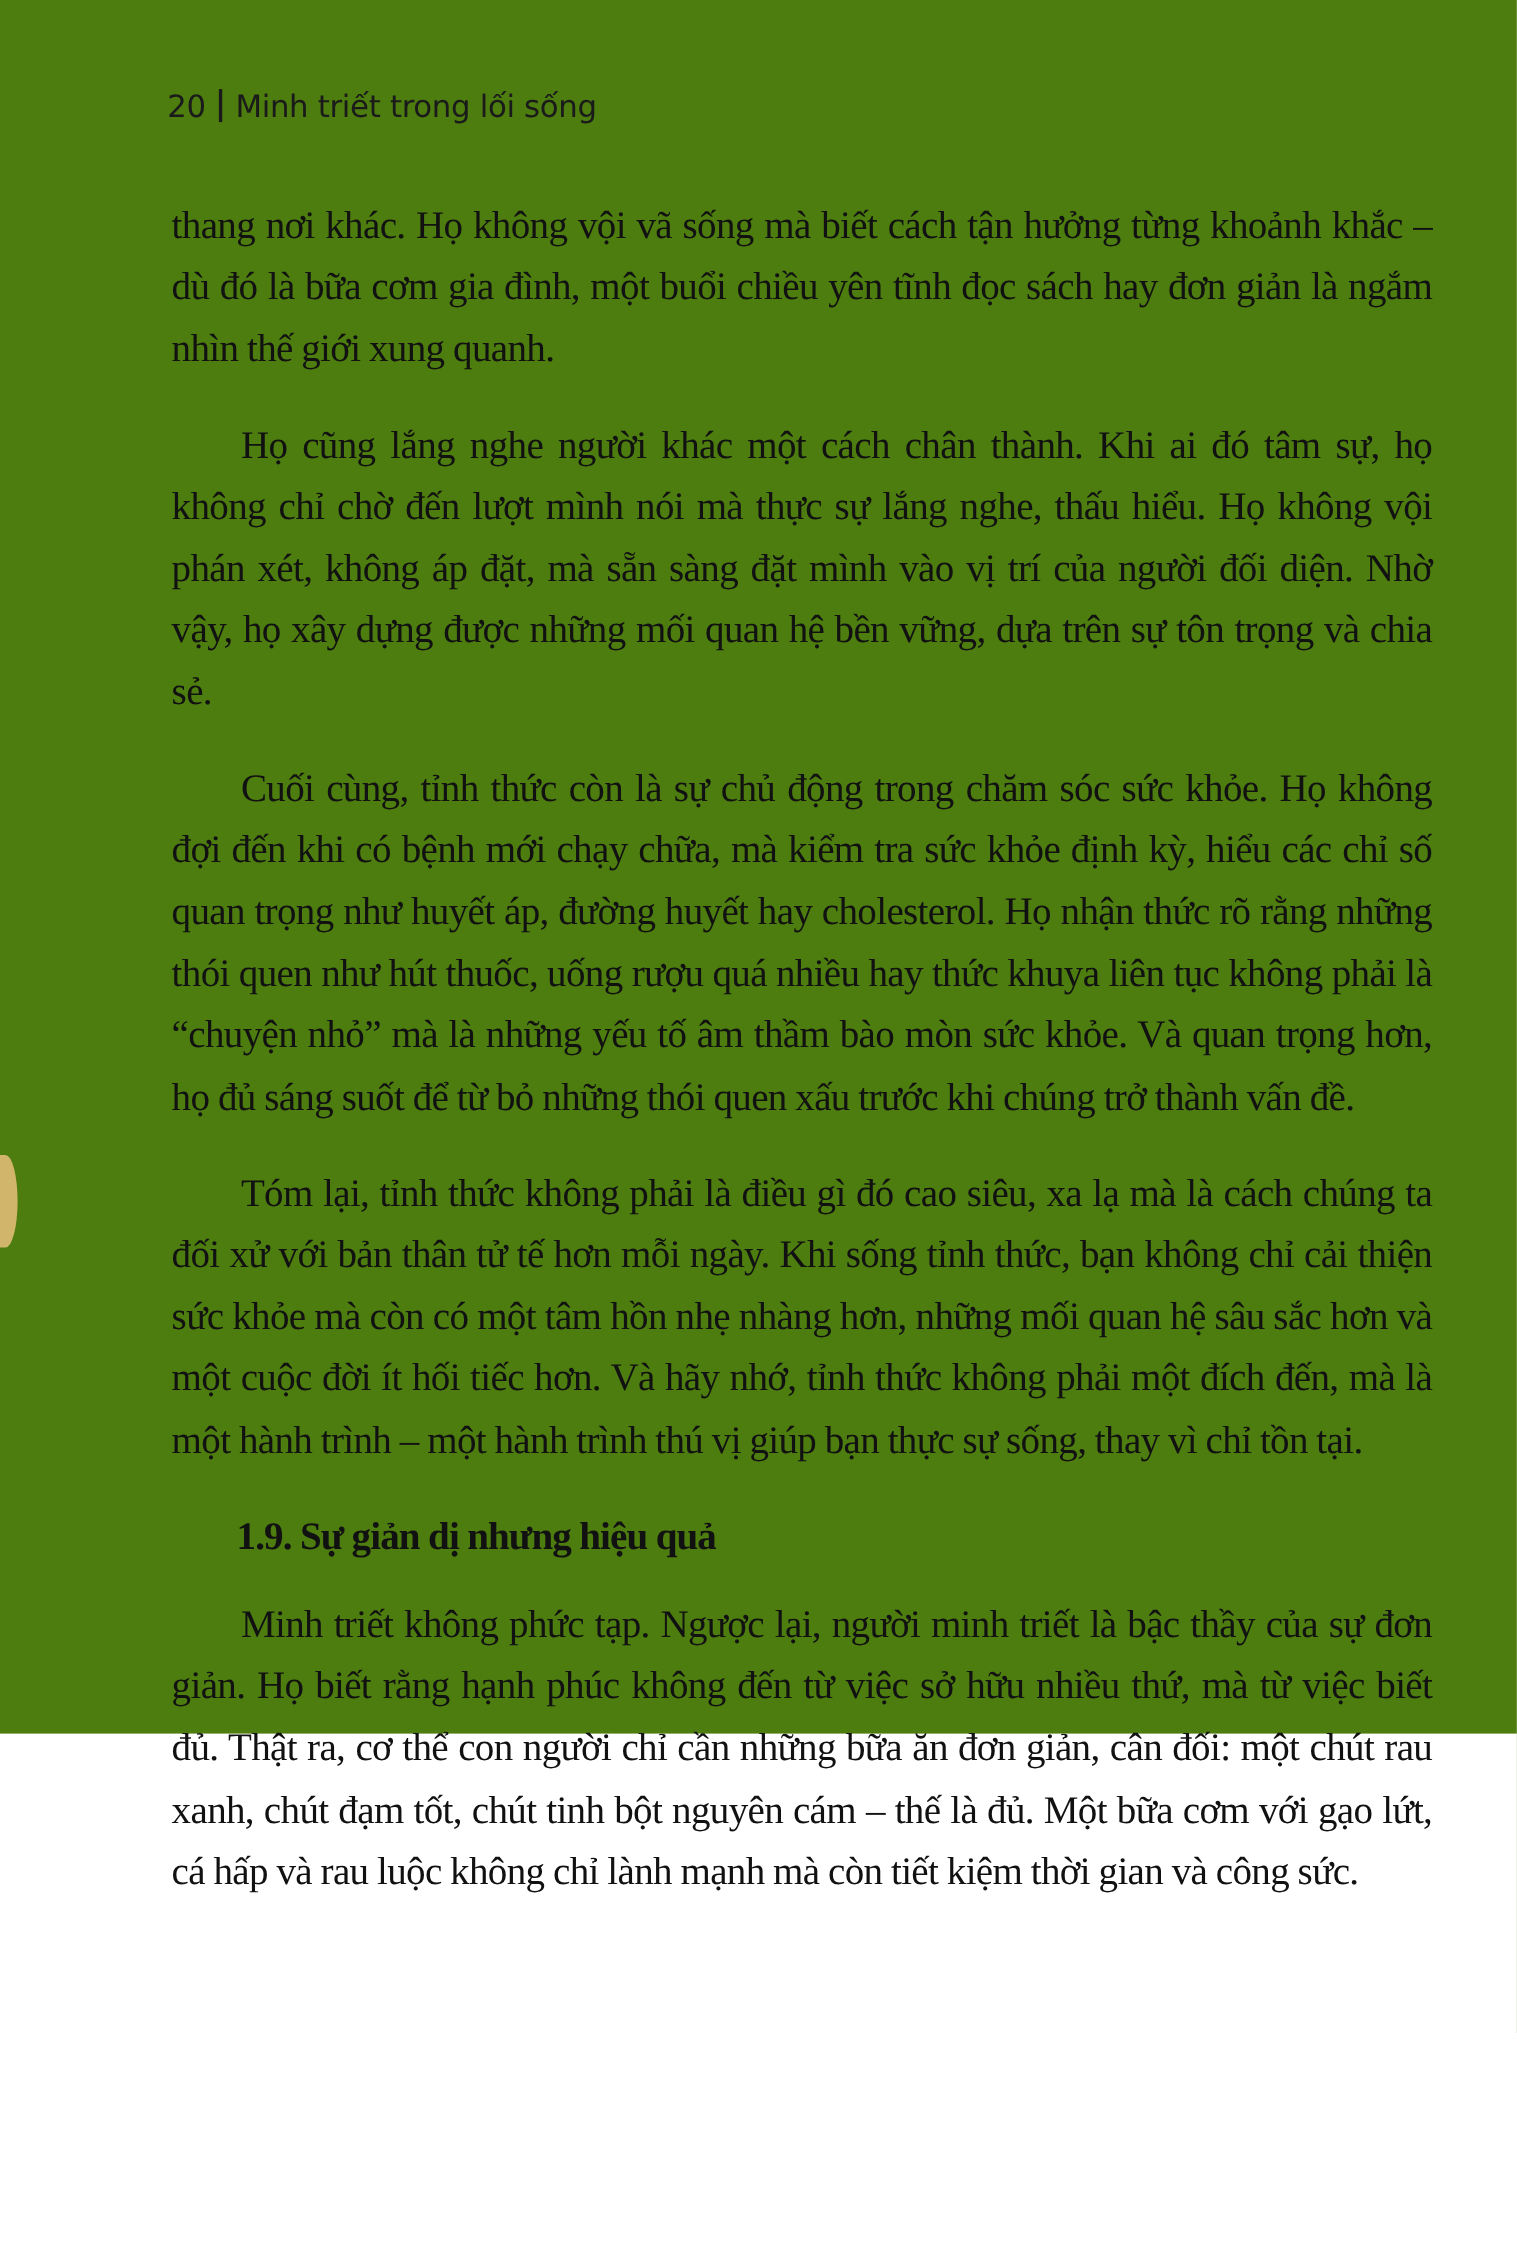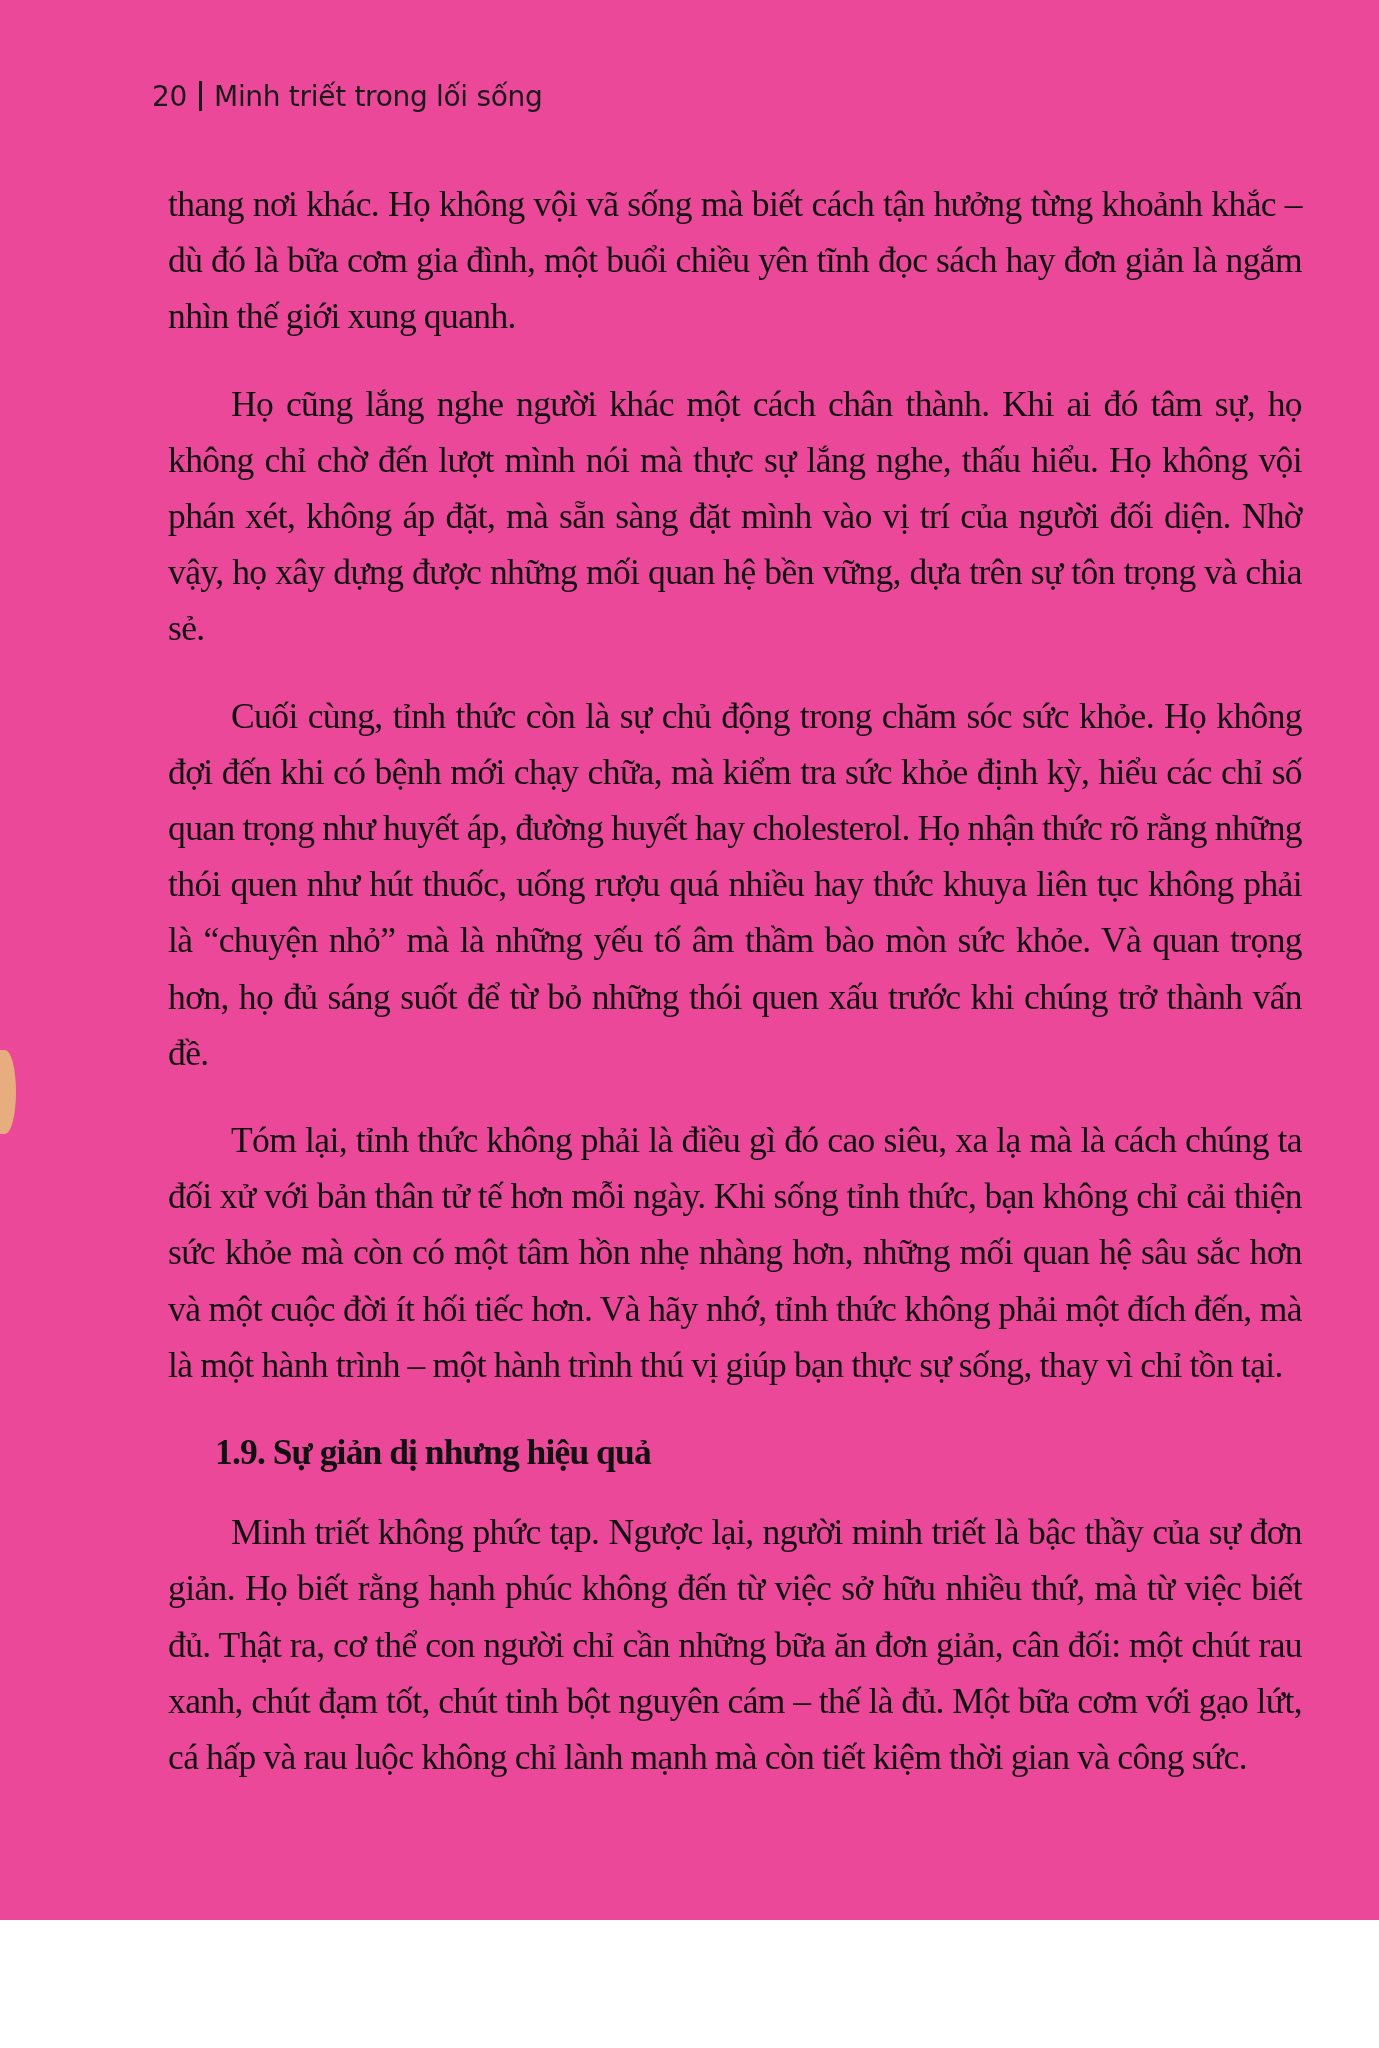--- a/index.html
+++ b/index.html
@@ -6,22 +6,22 @@
   body {
     width: 1379px;
     height: 2048px;
     background: #ffffff;
     position: relative;
     overflow: hidden;
   }
   .page {
     position: absolute;
     left: 0; top: 0;
-    width: 1379px; height: 1920px;
-    background: #ec4899;
+    width: 1379px; height: 1576px;
+    background: #4d7c0f;
   }
   .stain {
     position: absolute;
     left: -6px;
     top: 1050px;
     width: 22px;
     height: 84px;
     border-radius: 0 50% 50% 0 / 0 50% 50% 0;
     background: #e8c07a;
     opacity: 0.85;
@@ -51,21 +51,21 @@
     width: 1150px;
     font-family: "Liberation Serif", serif;
     font-size: 35.5px;
     line-height: 56.2px;
     color: #111111;
     text-align: justify;
     letter-spacing: -0.6px;
     word-spacing: -0.5px;
   }
   .body-text p {
-    margin: 0 0 31px 16px;
+    margin: 0 0 31px 4px;
   }
   .body-text p.indent { text-indent: 63px; }
   .body-text p.noindent { text-indent: 0; }
   .body-text h2 {
     margin: 4px 0 24px 0;
     padding-left: 63px;
     font-family: "Liberation Serif", serif;
     font-size: 35.5px;
     font-weight: bold;
     line-height: 56.2px;

